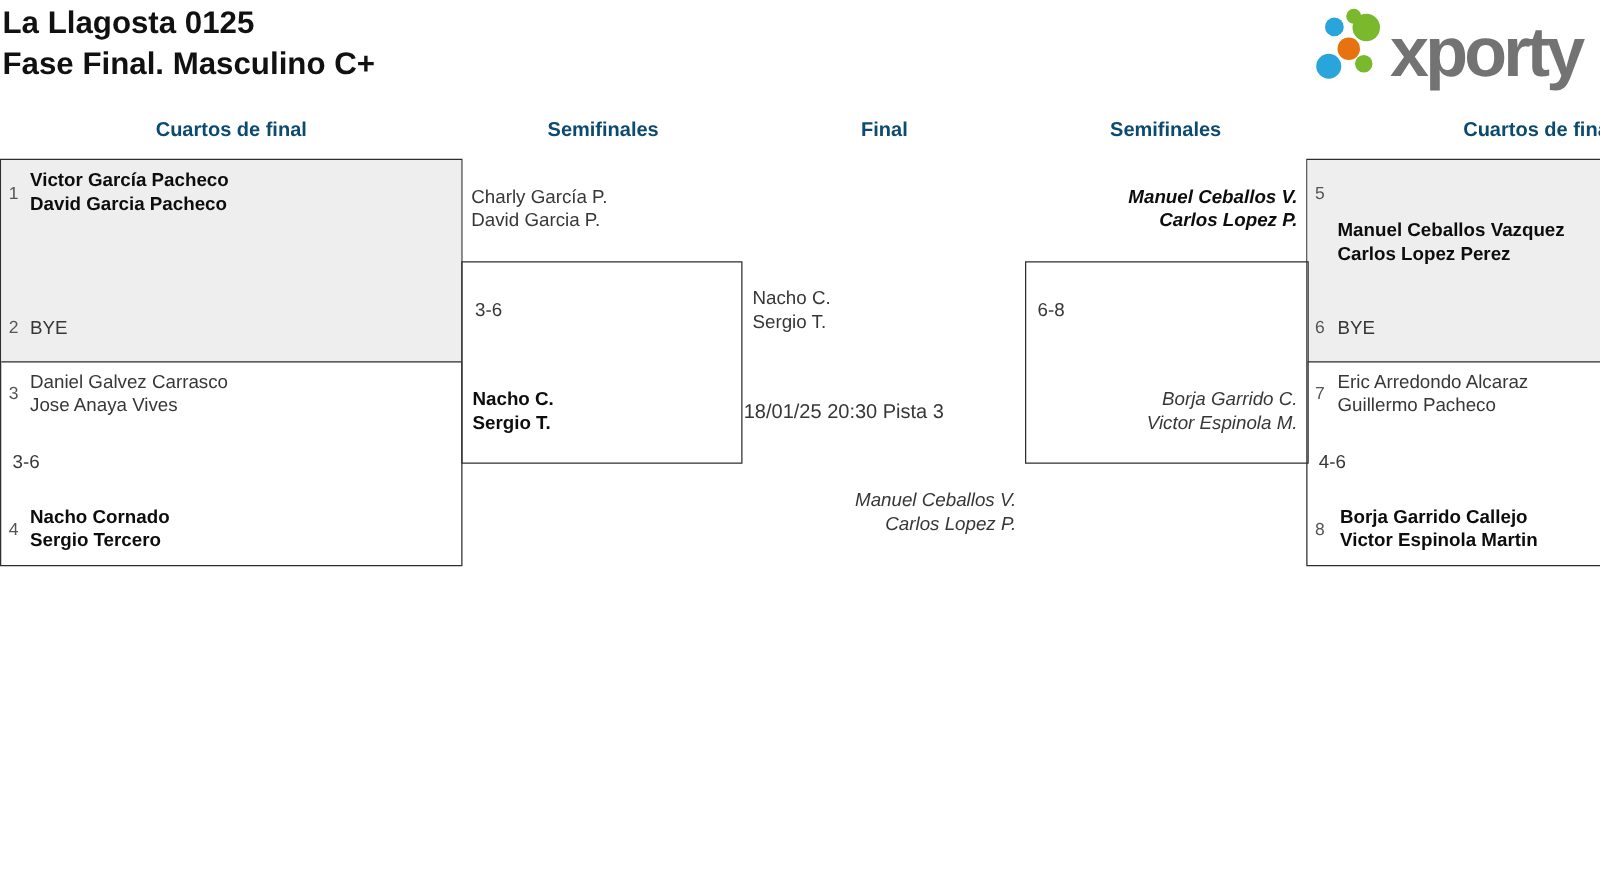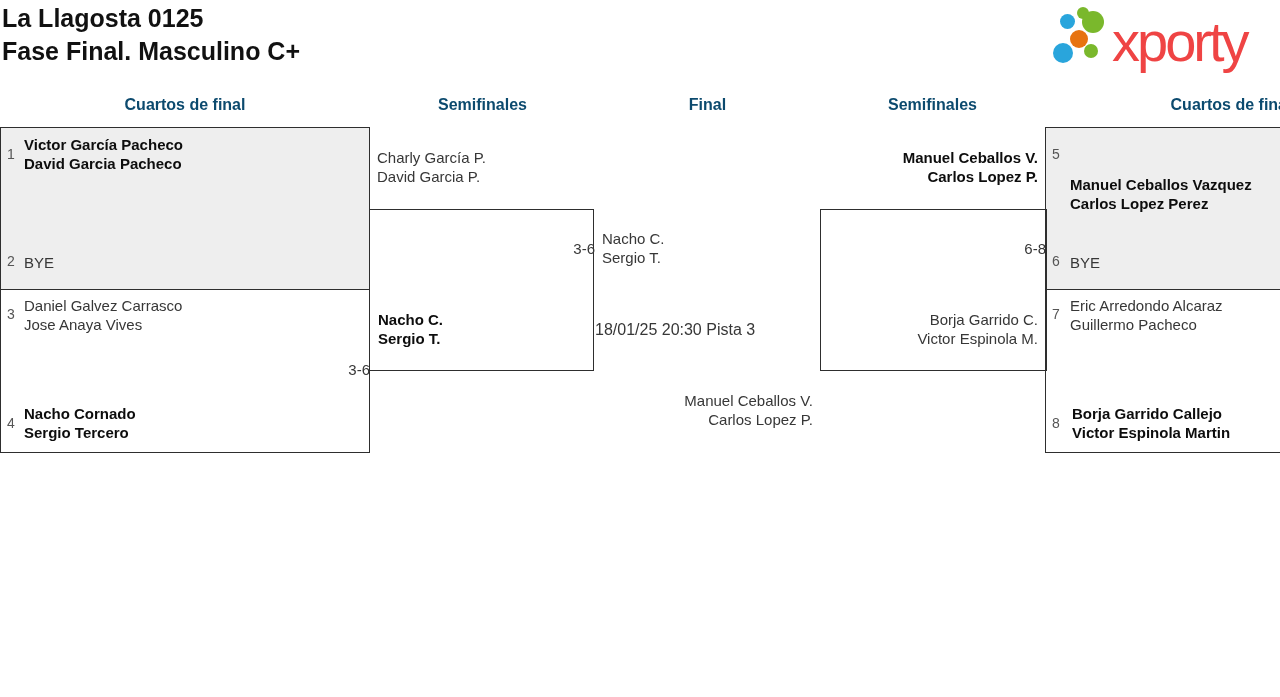--- a/index.html
+++ b/index.html
@@ -11,39 +11,39 @@
   .page{position:relative;width:1070px;height:697px;background:#fff;}
   .abs{position:absolute;}
 
   
   .title-line{font-size:25px;line-height:33px;font-weight:700;color:#111;white-space:nowrap;}
 
   
   .logo{position:absolute;left:1048px;top:4px;width:232px;height:76px;cursor:pointer;}
   .dot{position:absolute;border-radius:50%;}
   .logo-text{position:absolute;left:64px;top:10px;font-size:56px;line-height:56px;
-    font-weight:400;letter-spacing:-3px;color:#ef4444;}
+    font-weight:700;letter-spacing:-3px;color:#737373;}
 
   
   .hdr{font-size:16px;font-weight:600;color:#0c4a6e;text-align:center;white-space:nowrap;}
 
   
   .qf-col{position:absolute;top:127px;height:326px;border:1.5px solid #2e2e2e;box-sizing:border-box;background:#fff;}
   .qf-top{height:50%;background:#eeeeee;border-bottom:1.5px solid #2e2e2e;box-sizing:border-box;}
   .sf-box{position:absolute;top:209px;width:225px;height:162px;border:1.5px solid #2e2e2e;box-sizing:border-box;background:transparent;}
 
   
   .team{font-size:15px;line-height:19px;white-space:nowrap;}
   .team span{display:block;}
   .w{font-weight:700;color:#0d0d0d;}
   .l{font-weight:400;color:#373737;}
   .seed{font-size:14px;line-height:16px;color:#555;text-align:center;width:16px;}
-  .score{font-size:15px;line-height:18px;color:#373737;text-align:right;}
+  .score{font-size:15px;line-height:18px;color:#373737;text-align:left;padding-left:10px;}
   .sched{font-size:16px;line-height:18px;color:#373737;text-align:left;white-space:nowrap;}
-  .tr{text-align:right;}
+  .tr{text-align:right;font-style:italic;}
 </style>
 </head>
 <body>
 
 <div class="page">
 
   <div class="abs" style="left:2px;top:2px;">
     <div class="title-line">La Llagosta 0125</div>
     <div class="title-line">Fase Final. Masculino C+</div>
   </div>

